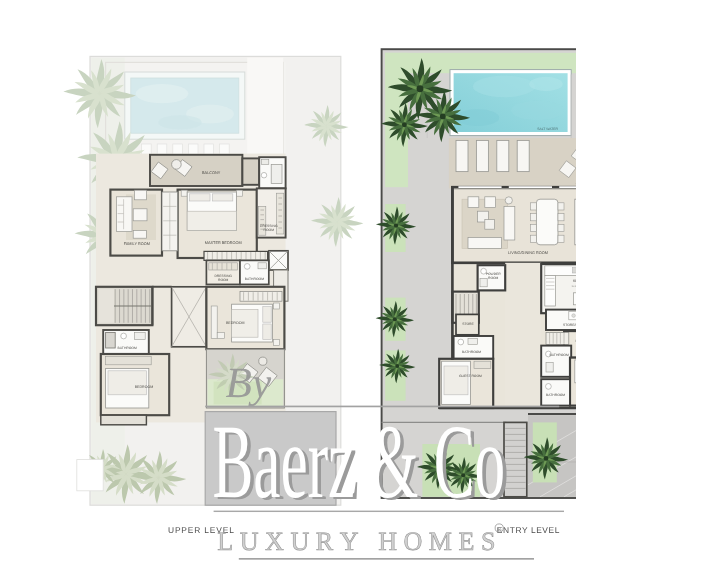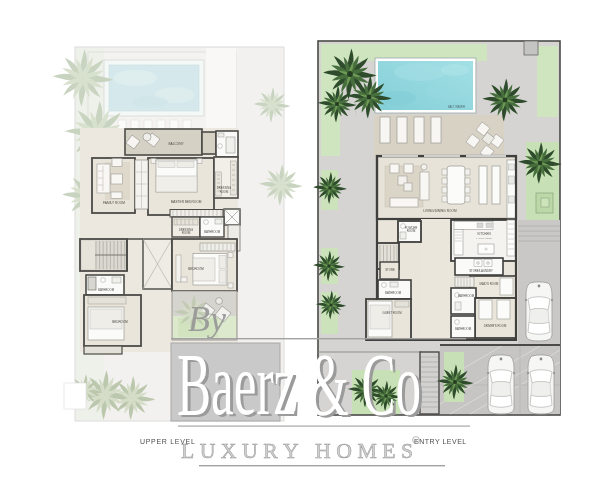--- a/index.html
+++ b/index.html
@@ -1,16 +1,16 @@
 <!DOCTYPE html>
 <html><head>
 <meta charset="utf-8">
 <style>
 html,body{margin:0;padding:0;background:#ffffff;}
-#page{position:relative;width:600px;height:490px;background:#a16207;overflow:hidden;
+#page{position:relative;width:480px;height:490px;background:#a16207;overflow:hidden;
 font-family:"Liberation Sans",sans-serif;}
 svg{display:block;}
 </style>
 </head>
 <body>
 <div id="page">
 <svg width="600" height="490" viewBox="0 0 600 490" xmlns="http://www.w3.org/2000/svg">
 <defs>
 <linearGradient id="poolg" x1="0" y1="1" x2="1" y2="0">
 <stop offset="0" stop-color="#84cfd8"></stop>

